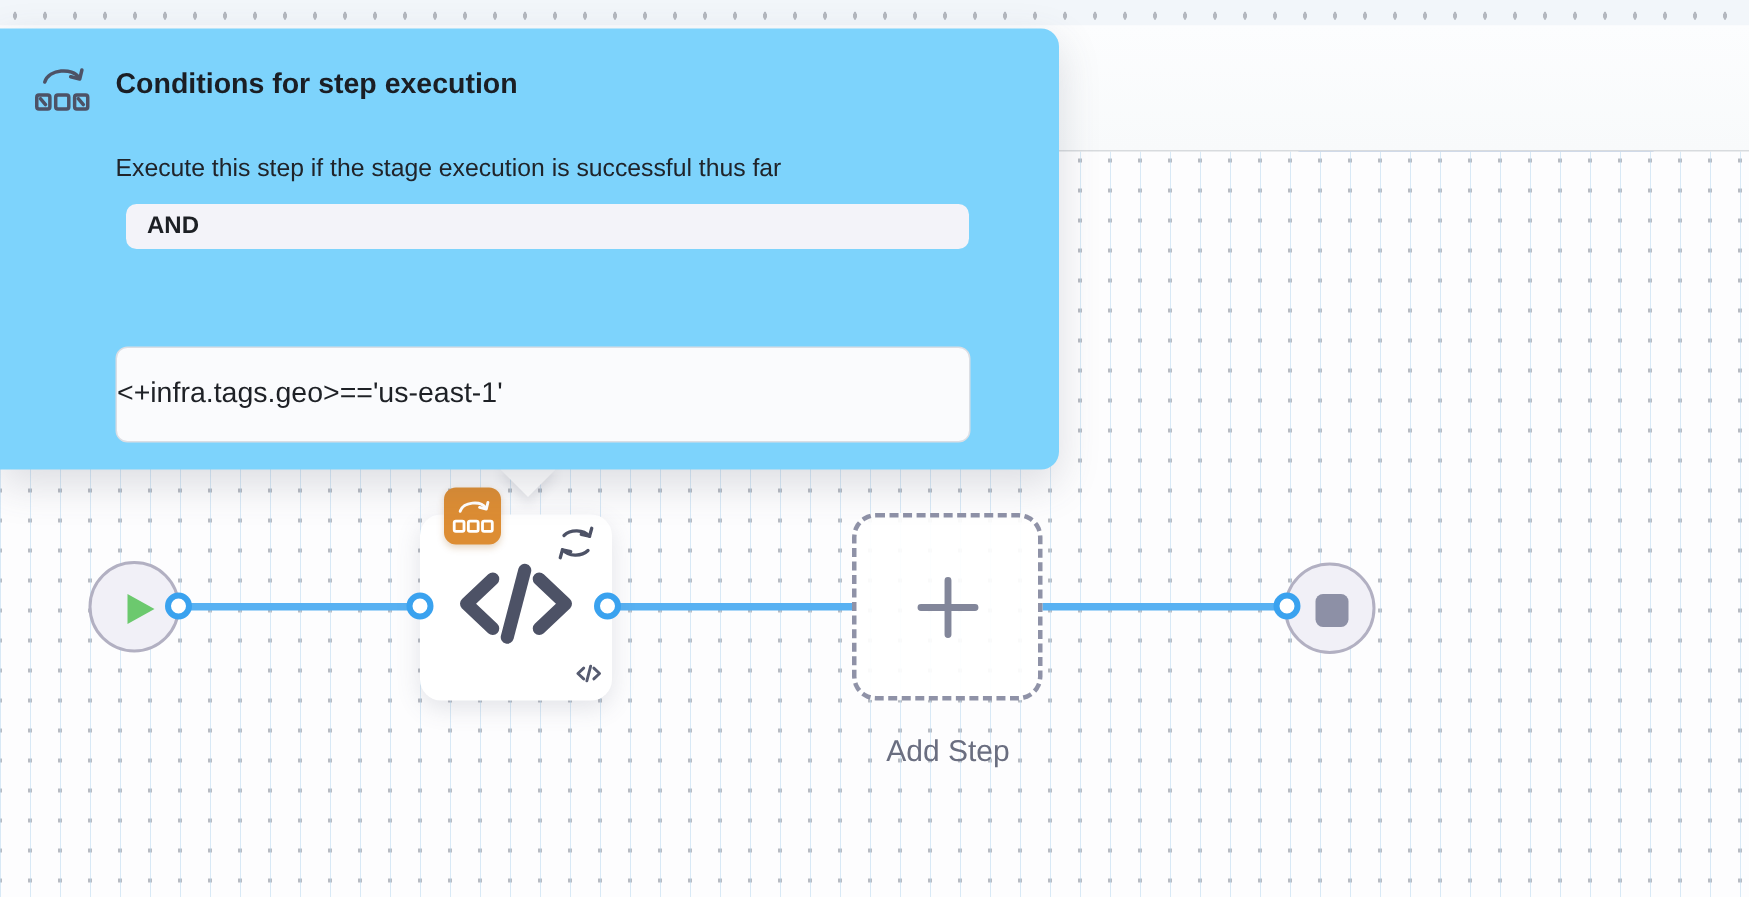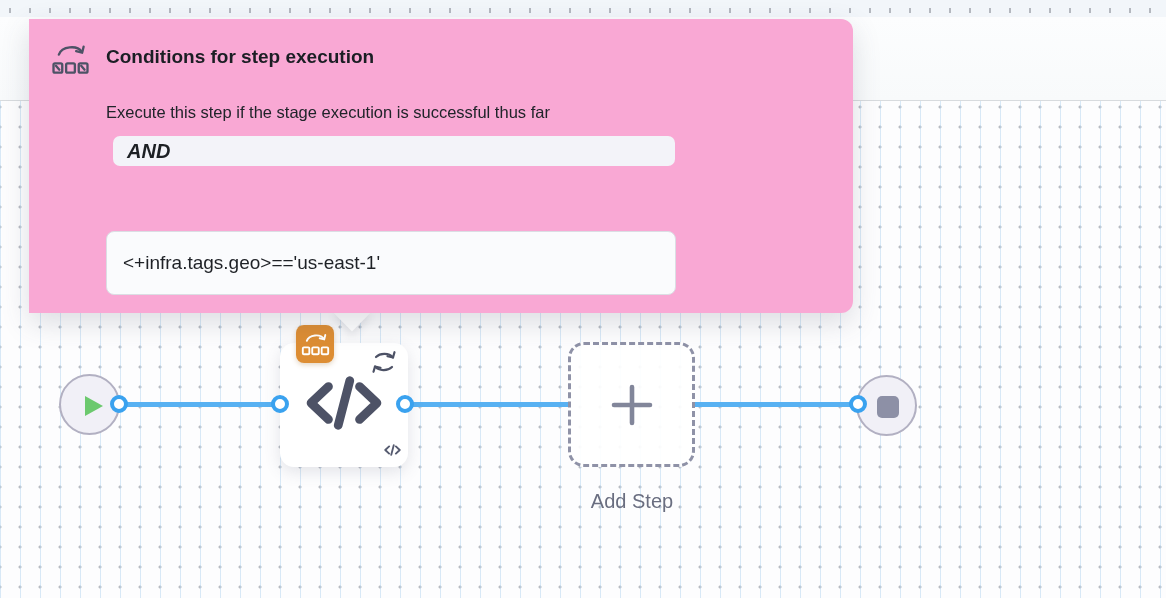--- a/index.html
+++ b/index.html
@@ -108,49 +108,48 @@
   .label-add { left:560px; width:144px; top:490px; color:#6a6e80; }
 
   
   .popover-pointer {
     position:absolute; left:339px; top:300px; width:26px; height:26px;
     background:#ffffff; transform:rotate(45deg);
     box-shadow:3px 3px 8px rgba(70,80,100,0.14);
     z-index:9;
   }
   .popover {
-    position:absolute; left:0; top:19px; width:824px; height:294px;
-    background:#f9a8d4; border-radius:0 12px 12px 0;
+    position:absolute; left:0; top:19px; width:706px; height:294px;
+    background:#7dd3fc; border-radius:0 12px 12px 0;
     box-shadow:0 10px 28px rgba(70,80,100,0.18);
     z-index:10;
-    margin-left:29px;
   }
   .pop-icon { position:absolute; left:22px; top:24px; }
   .pop-title {
     position:absolute; left:77px; top:27px;
     font-size:19px; font-weight:700; color:#1b1e24;
   }
   .pop-desc {
     position:absolute; left:77px; top:84px;
     font-size:16.5px; color:#20242a;
   }
   .pop-chip {
     position:absolute; left:84px; top:117px; width:562px; height:30px;
     background:#f3f3f9; border-radius:7px;
-    font-size:20px; font-weight:700; color:#1d2025;
-    line-height:30px; padding-left:14px;font-style:italic;
+    font-size:16px; font-weight:700; color:#1d2025;
+    line-height:30px; padding-left:14px;
   }
   .pop-expr-label {
     position:absolute; left:77px; top:170px;
     font-size:16.5px; color:#20242a;
   }
   .pop-expr-box {
     position:absolute; left:77px; top:212px; width:570px; height:64px;
     background:#fafbfd; border:1px solid #dbdee4; border-radius:8px;
-    font-size:19px; color:#1e2126; line-height:62px; padding-left:16px;
+    font-size:19px; color:#1e2126; line-height:62px; 
     white-space:nowrap; overflow:hidden;
   }
 </style>
 </head>
 <body>
 
 <div class="screen">
 
   <div class="top-strip"></div>
   <div class="tab-bar"></div>

